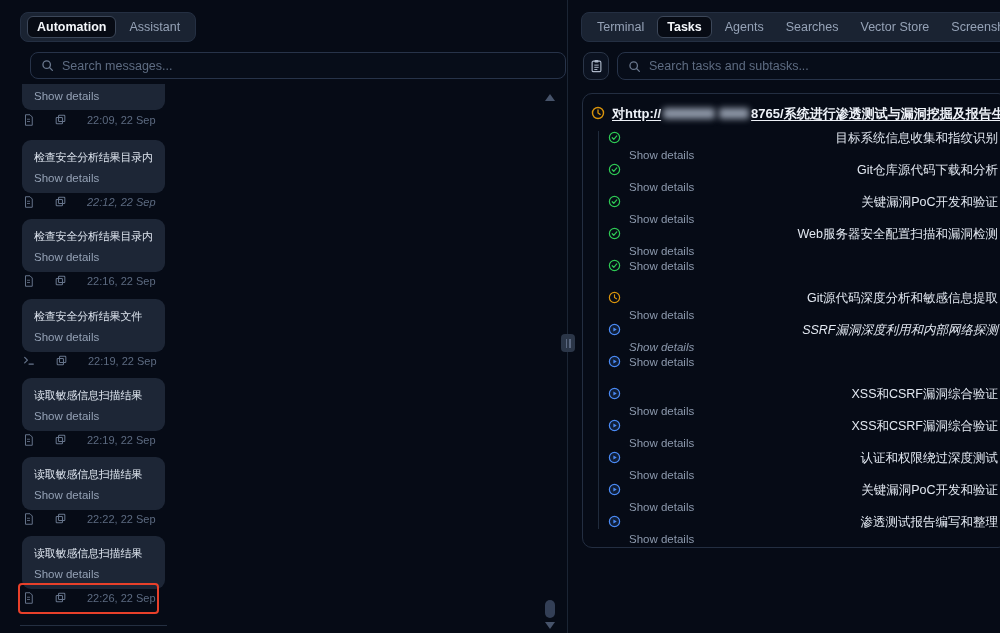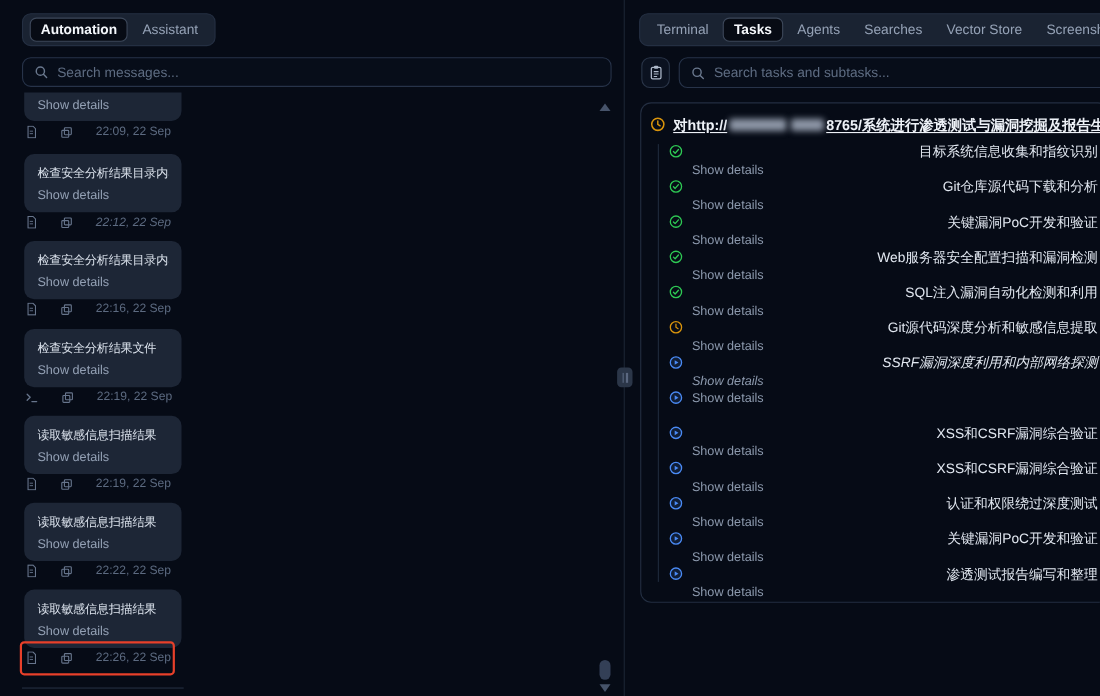--- a/index.html
+++ b/index.html
@@ -23,21 +23,21 @@
   .sicon { color:#6a788e; flex:0 0 auto; }
 
   .icon-btn { position:absolute; display:flex; align-items:center; justify-content:center;
               background:#0b1220; border:1px solid #2a3548; border-radius:8px; color:#aeb9ca; cursor:pointer; }
 
   
   .card { position:absolute; left:12px; width:143px; background:#1d2636; border-radius:9px; padding:10px 12px; }
   .card.clipped { border-top-left-radius:0; border-top-right-radius:0; }
   .card-title { color:#dde4ee; font-size:11px; letter-spacing:-0.2px; white-space:nowrap; overflow:hidden; }
   .card-details { color:#94a1b5; font-size:11.5px; margin-top:7px; cursor:pointer; }
-  .ts-row { position:absolute; left:13px; display:flex; align-items:center; gap:21px; color:#5c6a80; font-size:11px; }
+  .ts-row { position:absolute; left:13px; display:flex; gap:21px; color:#5c6a80; font-size:11px; }
   .ts-row .ticon { color:#67758c; cursor:pointer; }
 
   .annotation-box { position:absolute; border:2px solid #e8402a; border-radius:4px; background:transparent; }
 
   .list-bottom-line { position:absolute; height:1px; background:#242f41; }
 
   
   .v-divider { position:absolute; width:1px; background:#1b2534; top:0; height:633px; }
   .resize-handle { position:absolute; width:14px; height:18px; background:#2b3648; border-radius:4px;
                    display:flex; align-items:center; justify-content:center; gap:2px; cursor:col-resize; }
@@ -70,21 +70,21 @@
 </head>
 <body>
 
 <div class="screen">
 
   <div class="tabbar" style="left:10px; top:12px;">
     <div class="tab active">Automation</div>
     <div class="tab">Assistant</div>
   </div>
 
-  <div class="search-box" style="left:10px; top:52px; width:536px; height:27px;">
+  <div class="search-box" style="left:20px; top:52px; width:536px; height:27px;">
     <span class="sicon">
       <svg width="13" height="13" viewBox="0 0 16 16">
           <circle cx="7" cy="7" r="4.6" fill="none" stroke="currentColor" stroke-width="1.6"></circle>
           <path d="M10.5 10.5 L14 14" stroke="currentColor" stroke-width="1.6" stroke-linecap="round"></path>
         </svg>
     </span>
     <input type="text" placeholder="Search messages..." style="">
   </div>
 
   <div class="card clipped" style="top:84px; height:26px; padding-top:6px;">
@@ -332,21 +332,20 @@
     </div>
 
     <div class="subtask" style="top:164px;" data-status="done">
       <span class="st-icon done">
           <svg width="13" height="13" viewBox="0 0 16 16">
             <circle cx="8" cy="8" r="6.3" fill="none" stroke="currentColor" stroke-width="1.5"></circle>
             <path d="M5.2 8.3l1.9 1.9 3.7-4.2" fill="none" stroke="currentColor" stroke-width="1.5" stroke-linecap="round" stroke-linejoin="round"></path>
           </svg>
         </span>
 
-      <div class="st-title">SQL注入漏洞自动化检测和利用</div>
       <div class="st-details">Show details</div>
     </div>
 
     <div class="subtask" style="top:196px;" data-status="in_progress">
 
       <span class="st-icon clock">
           <svg width="13" height="13" viewBox="0 0 16 16">
             <circle cx="8" cy="8" r="6.3" fill="none" stroke="currentColor" stroke-width="1.5"></circle>
             <path d="M8 4.6V8l2.4 1.6" fill="none" stroke="currentColor" stroke-width="1.4" stroke-linecap="round"></path>
           </svg>

